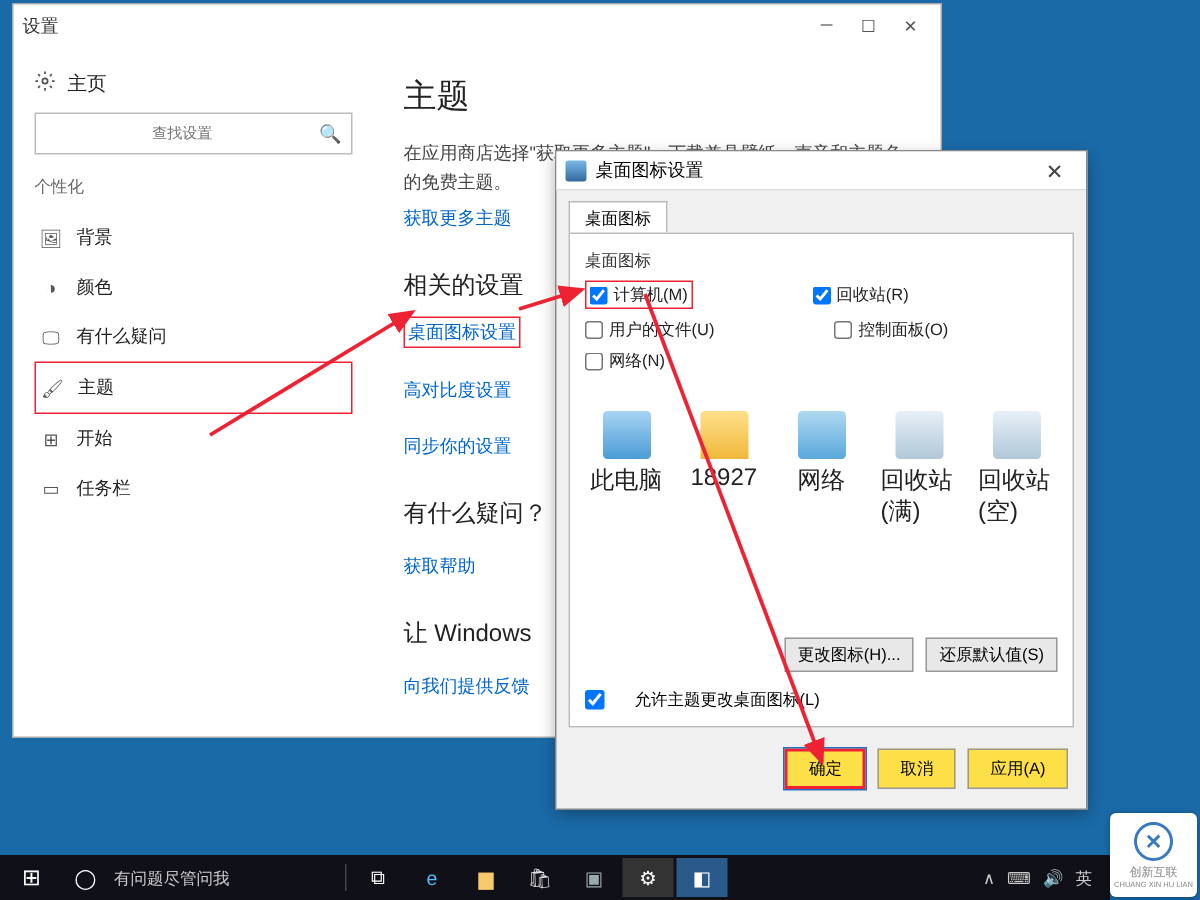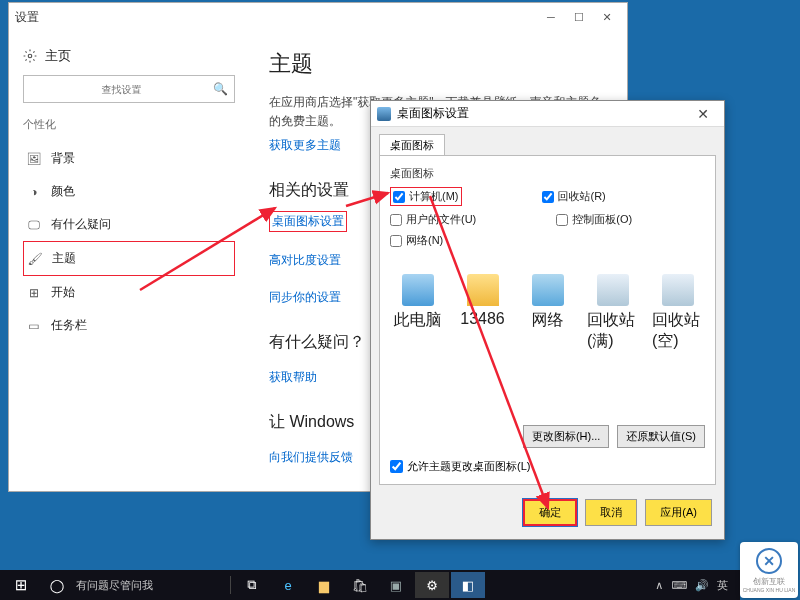--- a/index.html
+++ b/index.html
@@ -5,21 +5,21 @@
 * { margin:0; padding:0; box-sizing:border-box; font-family:"Microsoft YaHei","Segoe UI",sans-serif; }
 body { width:800px; height:600px; background:#1a6aa8; position:relative; overflow:hidden; }
 
 .settings-window { position:absolute; left:8px; top:2px; width:620px; height:490px; background:#fff; border:1px solid #aaa; }
 .settings-titlebar { height:28px; display:flex; align-items:center; padding:0 6px; font-size:12px; color:#333; }
 .settings-titlebar .winbtns { margin-left:auto; display:flex; gap:0; }
 .settings-titlebar .winbtns span { width:28px; height:20px; display:flex; align-items:center; justify-content:center; font-size:11px; color:#555; }
 
 .settings-body { display:flex; height:calc(100% - 28px); }
 .settings-sidebar { width:240px; padding:10px 14px; }
-.home-row { display:flex; align-items:center; gap:8px; font-size:13px; color:#222; margin:6px 0 10px 0; }
+.home-row { display:flex; gap:8px; font-size:13px; color:#222; margin:6px 0 10px 0; }
 .gear-svg { width:14px; height:14px; }
 .search-box { border:1px solid #bbb; height:28px; display:flex; align-items:center; padding:0 6px; margin-bottom:14px; }
 .search-box input { border:none; outline:none; flex:1; font-size:10px; color:#c2410c; background:transparent;text-align:center; }
 .search-box .mag { font-size:12px; color:#666; }
 
 .section-label { font-size:11px; color:#666; margin:4px 0 10px 0; }
 .nav-item { display:flex; align-items:center; gap:10px; font-size:12px; color:#222; padding:8px 4px; }
 .nav-item .ic { width:14px; height:14px; display:flex; align-items:center; justify-content:center; color:#555; }
 .nav-item.selected { border:1.5px solid #e23; }
 
@@ -46,21 +46,21 @@
 .icon-grid { display:flex; gap:14px; margin-top:20px; padding:6px 2px; }
 .icon-cell { display:flex; flex-direction:column; align-items:center; gap:4px; font-size:16px; color:#222; width:54px; }
 .desktop-icon { width:32px; height:32px; }
 .pc-icn { background:linear-gradient(#a8d4f2,#4a9cd8); border-radius:3px; }
 .folder-icn { background:linear-gradient(#ffe08a,#f0b83c); border-radius:3px 3px 0 0; }
 .net-icn { background:linear-gradient(#b0d8f0,#5aa8dc); border-radius:3px; }
 .bin-icn { background:linear-gradient(#e8f0f8,#b0c8d8); border-radius:3px; }
 
 .dlg-btn-row { display:flex; gap:8px; justify-content:flex-end; position:absolute; right:10px; bottom:36px; }
 .dlg-btn { border:1px solid #999; background:#e8e8e8; padding:3px 8px; font-size:11px; }
-.allow-row { position:absolute; left:10px; bottom:10px; display:flex; align-items:center; gap:4px; font-size:11px; }
+.allow-row { position:absolute; left:10px; bottom:10px; display:flex; align-items:center; gap:20px; font-size:11px; }
 
 .dialog-footer { display:flex; gap:8px; justify-content:flex-end; padding:6px 12px; }
 .footer-btn { border:1px solid #999; background:#fde047; padding:4px 14px; font-size:11px; }
 .footer-btn.hl { border:2px solid #e23; }
 .footer-btn.primary { outline:1px solid #2a6cc4; }
 
 .taskbar { position:absolute; left:0; bottom:0; width:740px; height:30px; background:#101018; display:flex; align-items:center; padding:0 4px; gap:2px; }
 .tb-item { width:34px; height:26px; display:flex; align-items:center; justify-content:center; color:#fff; font-size:13px; }
 .tb-start { font-size:15px; }
 .tb-search { display:flex; align-items:center; gap:6px; color:#ccc; font-size:11px; width:150px; }
@@ -187,21 +187,21 @@
       </label>
     </div>
 
     <div class="icon-grid">
       <div class="icon-cell">
         <div class="desktop-icon pc-icn"></div>
         <span>此电脑</span>
       </div>
       <div class="icon-cell">
         <div class="desktop-icon folder-icn"></div>
-        <span>13486</span>
+        <span>18927</span>
       </div>
       <div class="icon-cell">
         <div class="desktop-icon net-icn"></div>
         <span>网络</span>
       </div>
       <div class="icon-cell">
         <div class="desktop-icon bin-icn"></div>
         <span>回收站(满)</span>
       </div>
       <div class="icon-cell">

